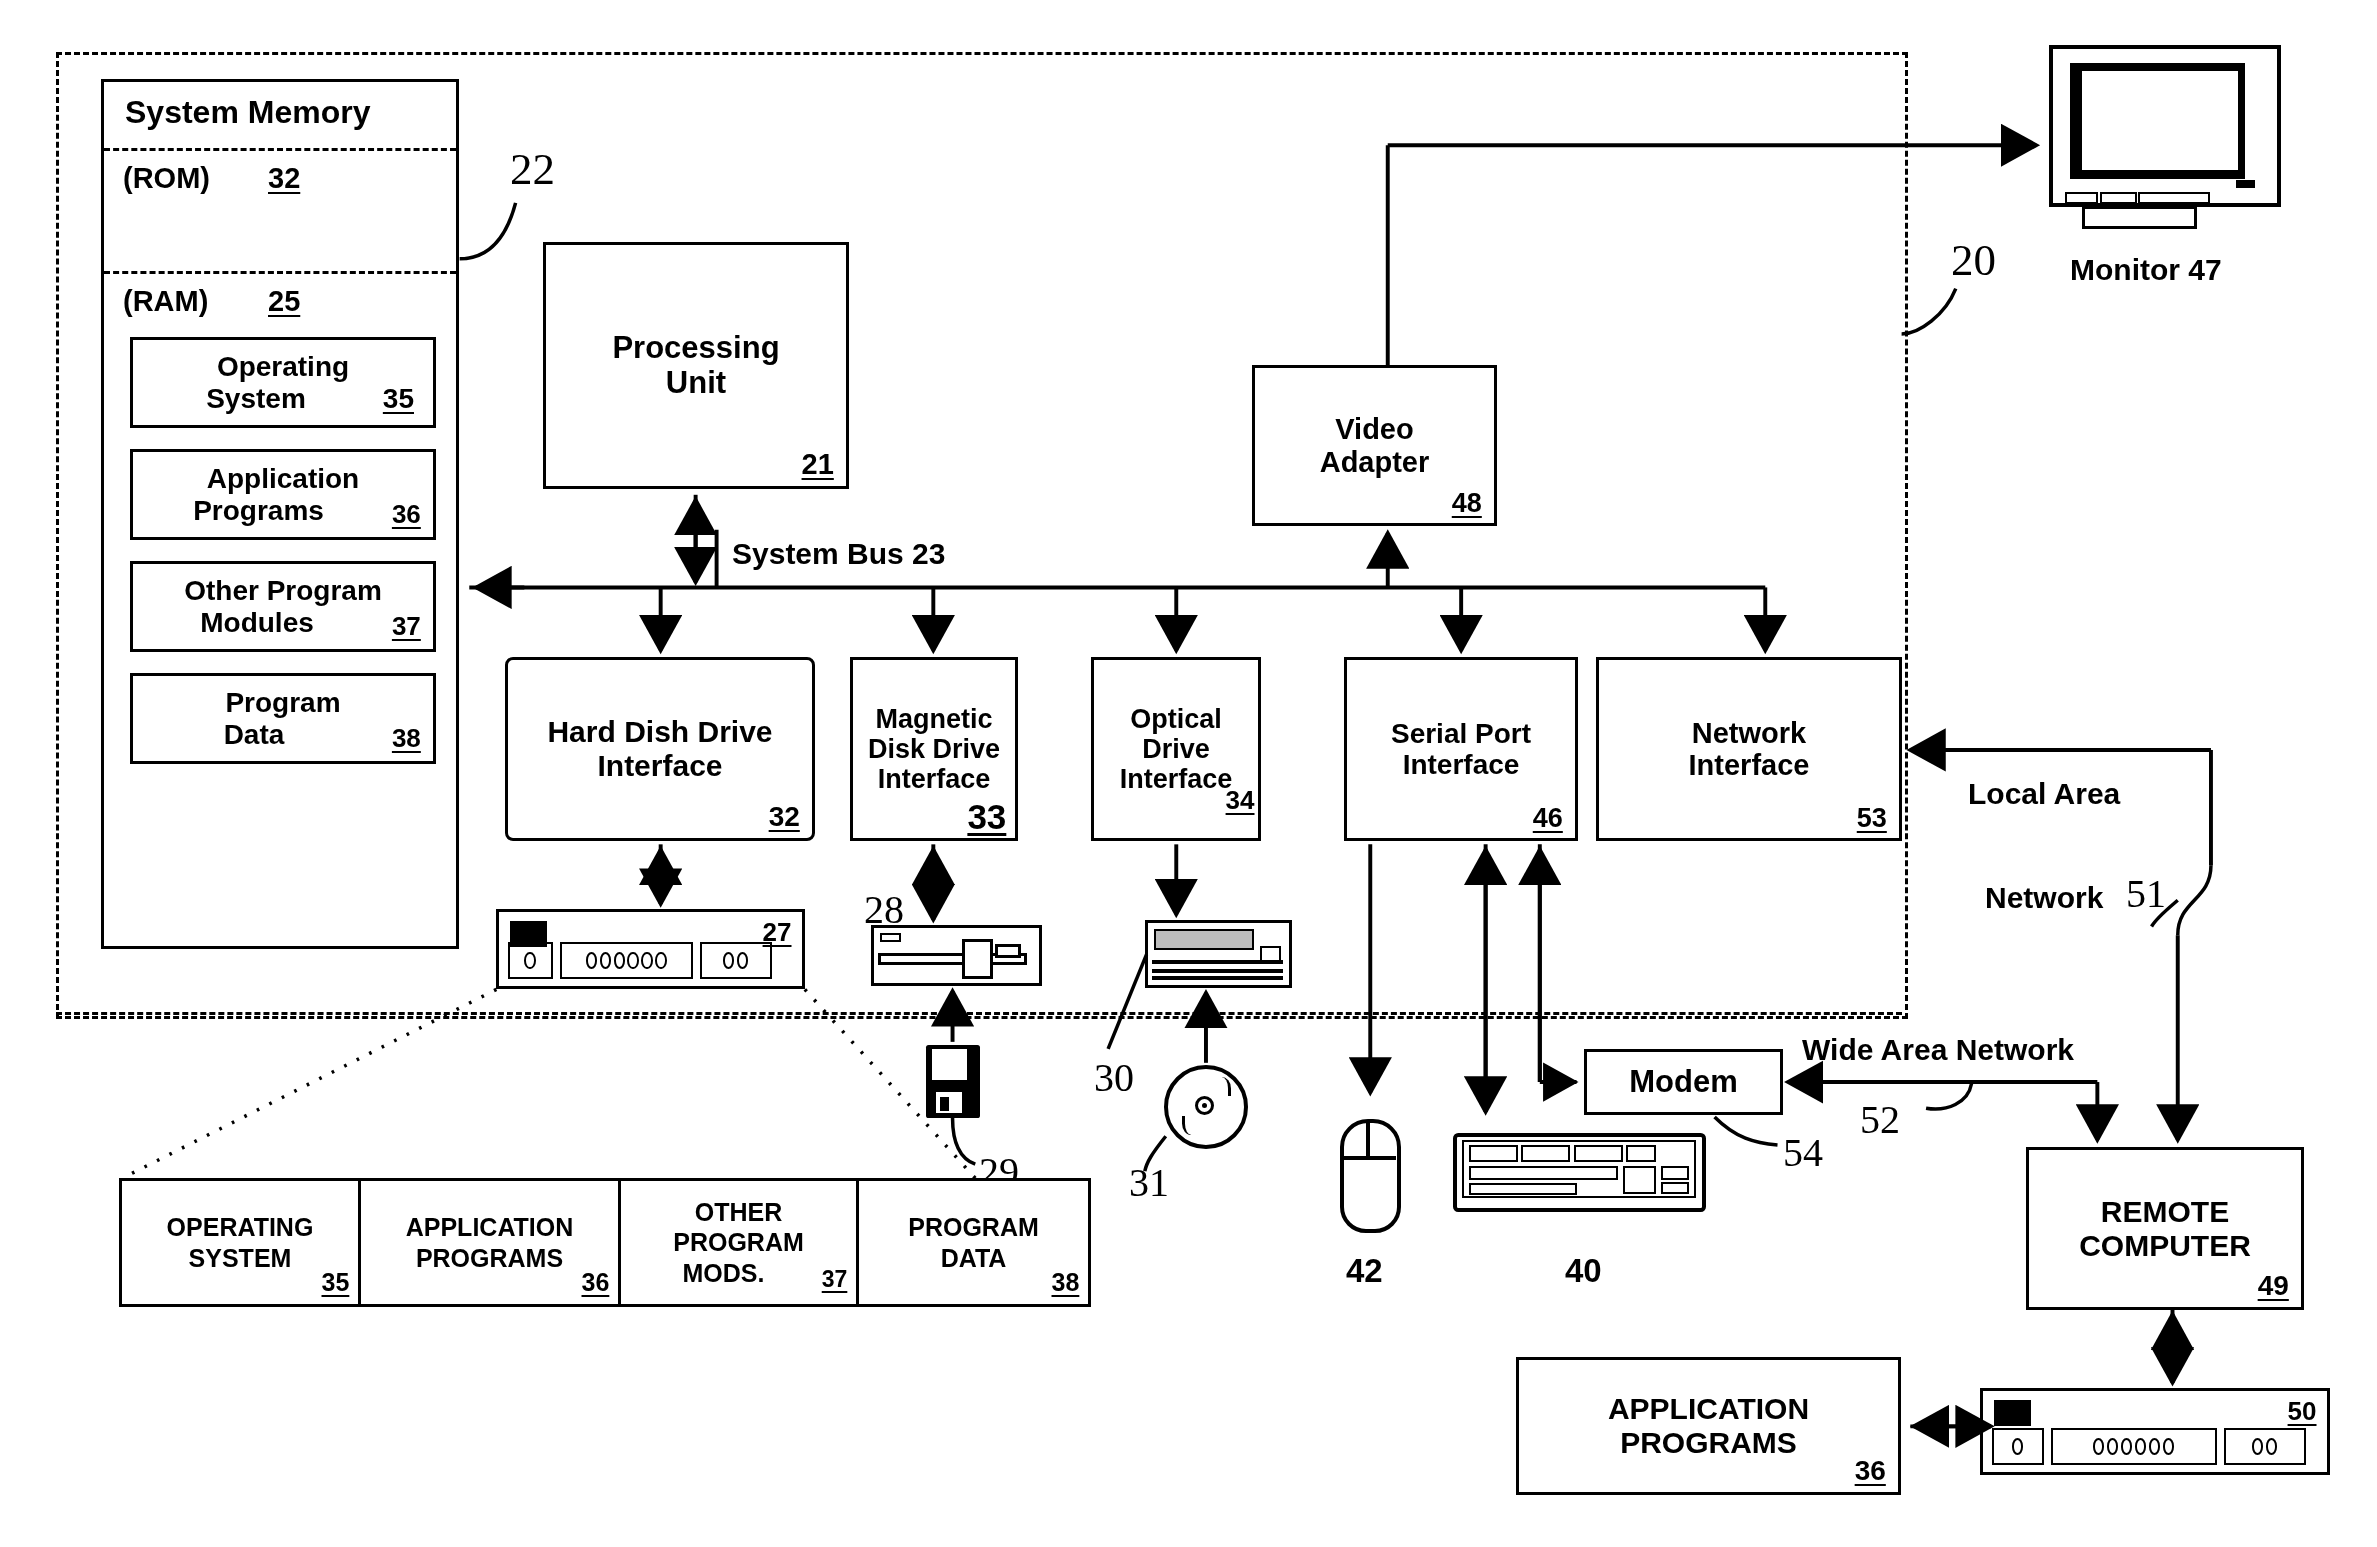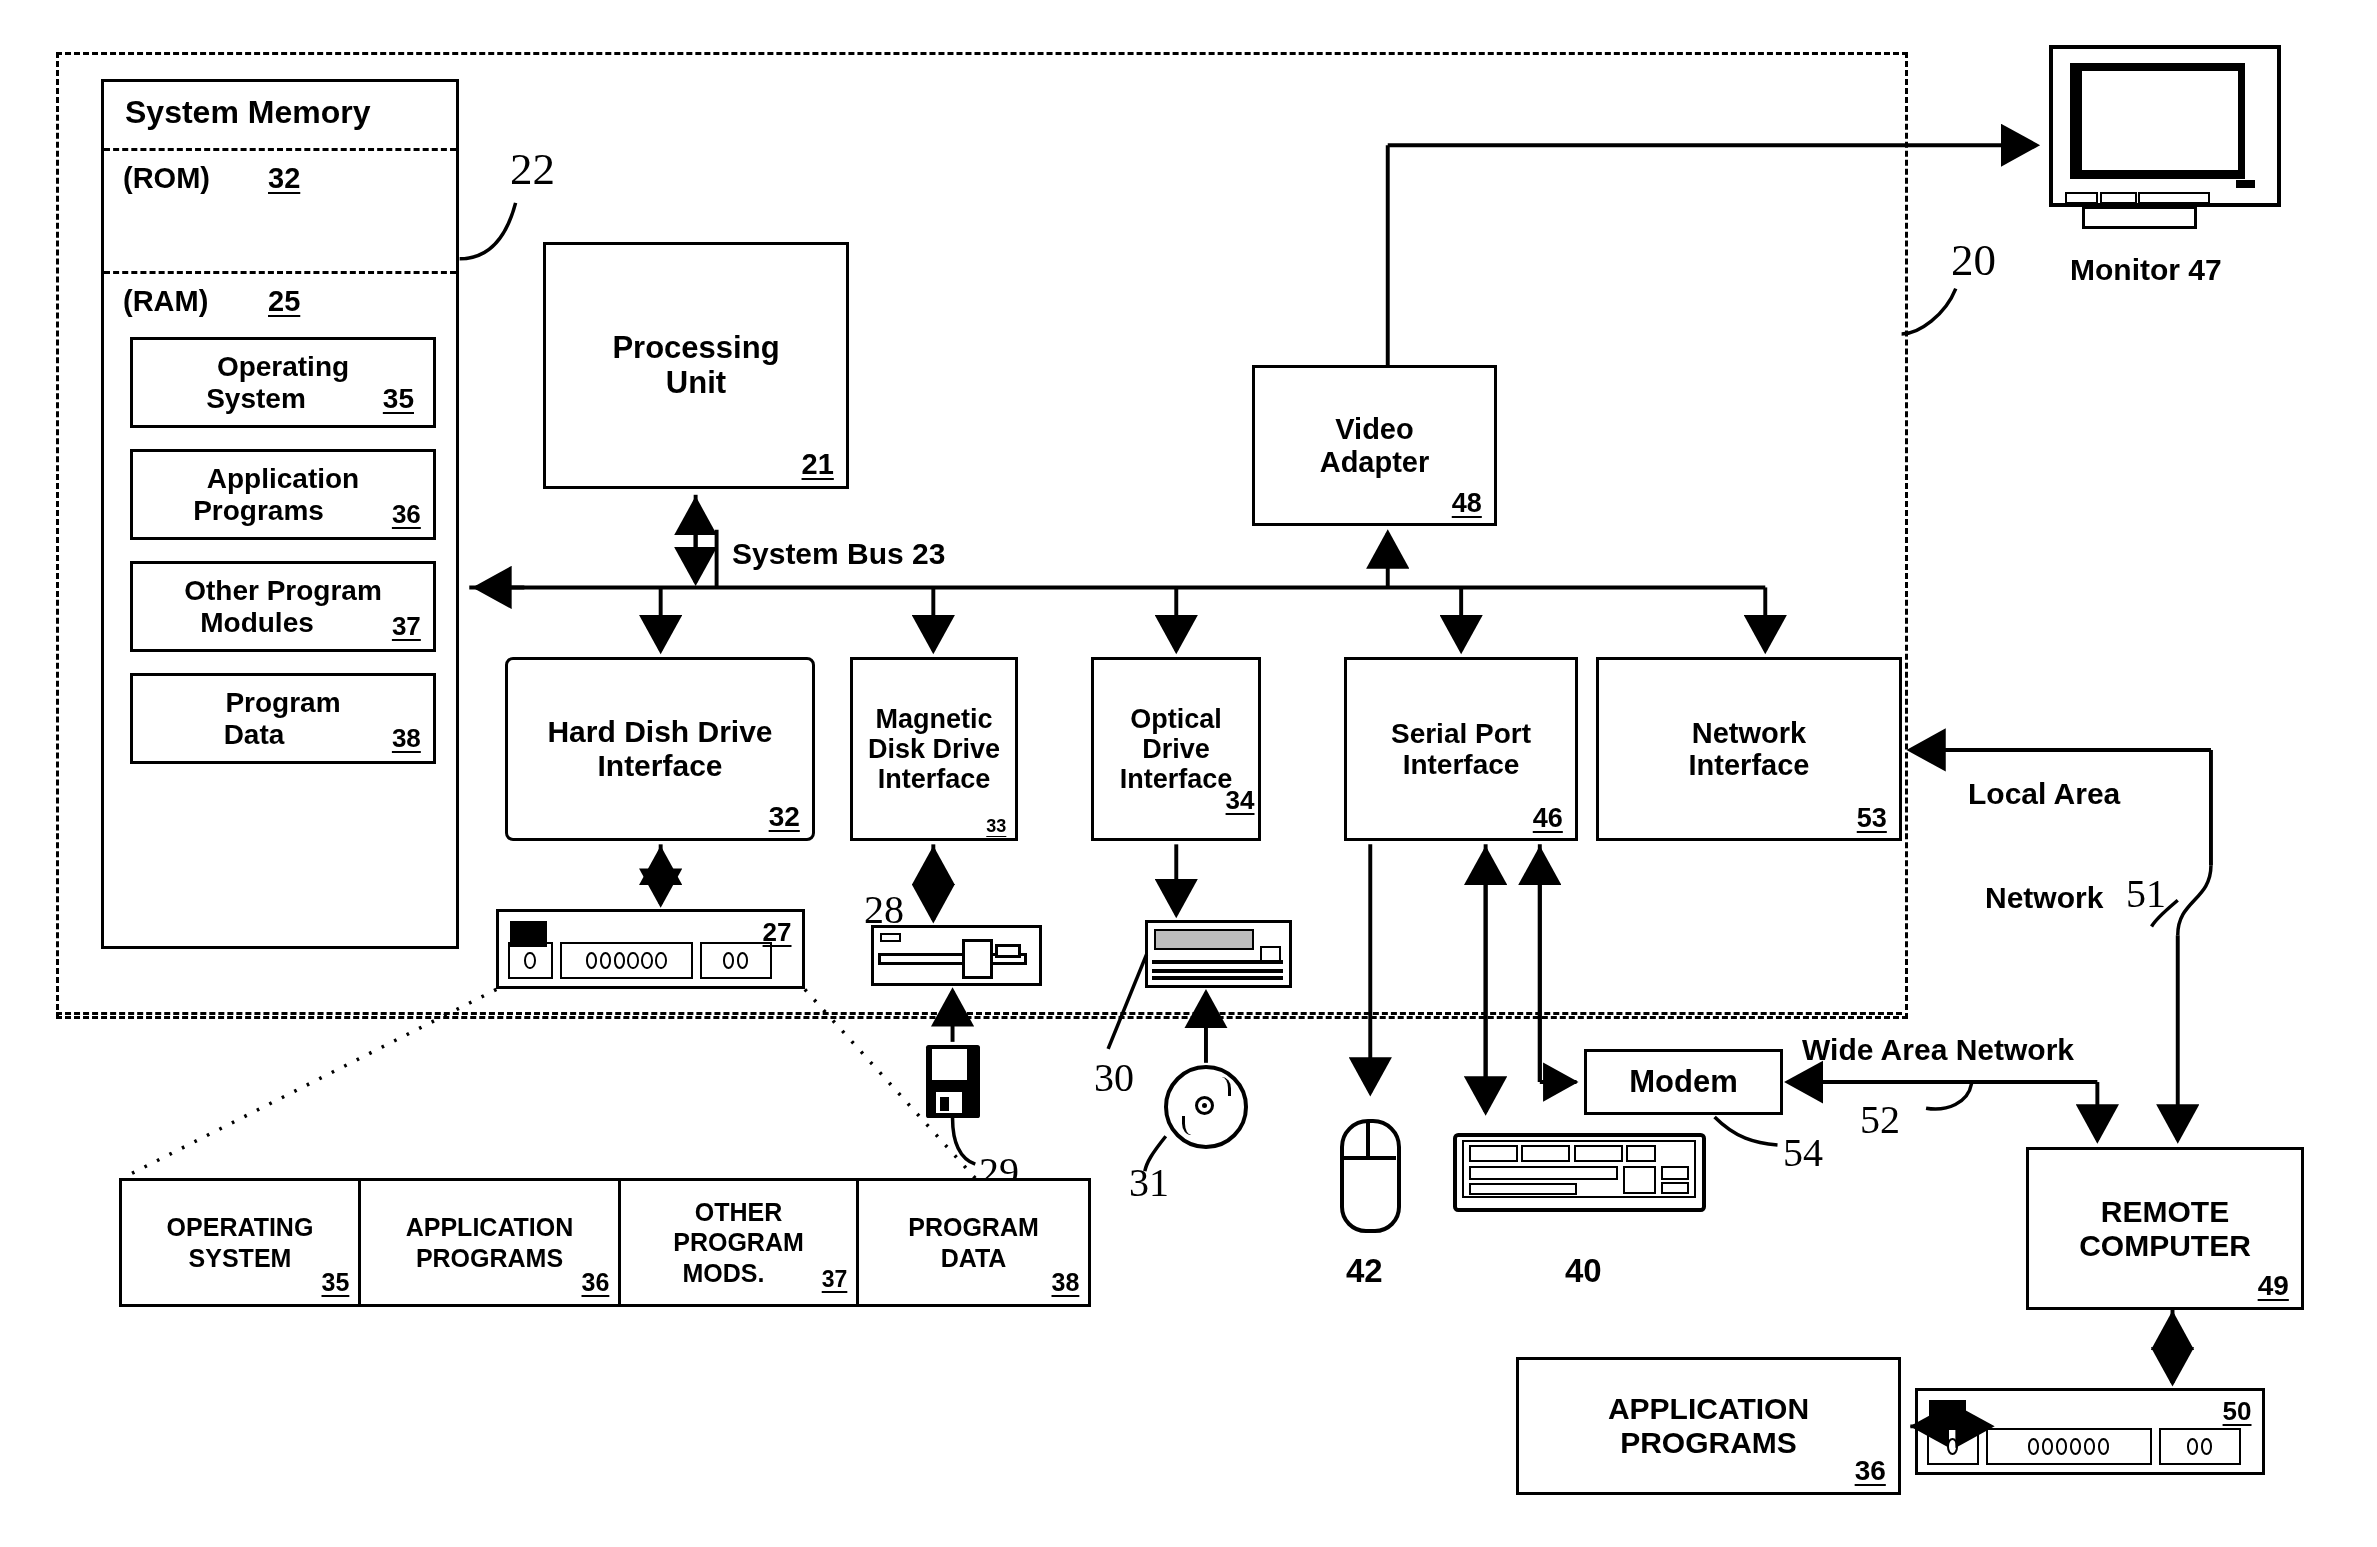--- a/index.html
+++ b/index.html
@@ -277,21 +277,21 @@
   <div class="box" style="left:505px; top:657px; width:310px; height:184px; font-size:30px;border-radius:8px;">
     <div>Hard Dish Drive</div>
     <div>Interface</div>
     <span class="ref-br" style="font-size:28px;">32</span>
   </div>
 
   <div class="box" style="left:850px; top:657px; width:168px; height:184px; font-size:27px;">
     <div>Magnetic</div>
     <div>Disk Drive</div>
     <div>Interface</div>
-    <span class="ref-br" style="font-size:18px; right:8.7px; bottom:1.7px;text-align:center;">33</span>
+    <span class="ref-br" style="font-size:35px; right:8.7px; bottom:1.7px;text-align:center;">33</span>
   </div>
 
   <div class="box" style="left:1091px; top:657px; width:170px; height:184px; font-size:27px;">
     <div>Optical</div>
     <div>Drive</div>
     <div>Interface</div>
     <span class="ref-br" style="font-size:26px; right:3.5px; bottom:23px;">34</span>
   </div>
 
   <div class="box" style="left:1344px; top:657px; width:234px; height:184px; font-size:28px;">
@@ -325,21 +325,21 @@
     <div>COMPUTER</div>
     <span class="ref-br" style="font-size:28px;">49</span>
   </div>
 
   <div class="box" style="left:1516px; top:1357px; width:385px; height:138px; font-size:30px;">
     <div>APPLICATION</div>
     <div>PROGRAMS</div>
     <span class="ref-br" style="font-size:28px;">36</span>
   </div>
 
-  <div class="hdd-icon" style="left:1915px; top:1388px; width:350px; height:87px;">
+  <div class="hdd-icon" style="left:1980px; top:1388px; width:350px; height:87px;">
     <div class="led"></div>
     <span class="hdd-ref">50</span>
     <div class="slotrow">
       <div class="slot" style="width:52px;">
         <span class="dot"></span>
       </div>
       <div class="slot" style="width:166px;">
         <span class="dot"></span>
           <span class="dot"></span>
           <span class="dot"></span>

